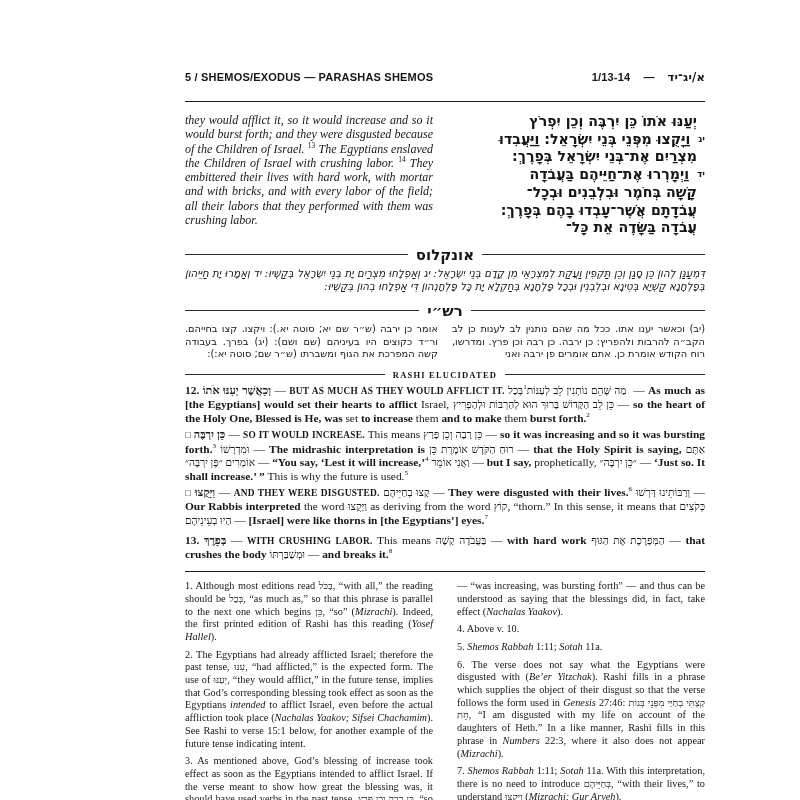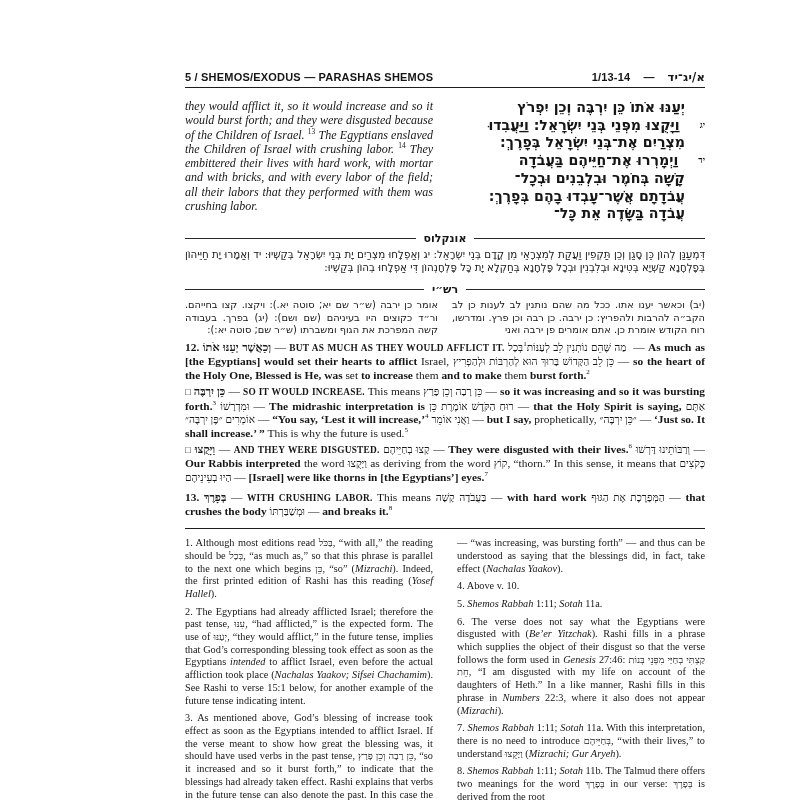--- a/index.html
+++ b/index.html
@@ -1,41 +1,41 @@
 <!DOCTYPE html>
 <html><head>
 <meta charset="utf-8">
 <style>
   html,body{margin:0;padding:0;background:#ffffff;}
   body{width:800px;height:800px;overflow:hidden;color:#161616;font-family:"Liberation Serif",serif;}
   .page{width:520px;margin-left:185px;padding-top:70px;}
 
   
-  .header{display:flex;justify-content:space-between;align-items:baseline;border-bottom:1.5px solid #1e1e1e;padding-bottom:3px;font-family:"Liberation Sans",sans-serif;font-weight:bold;font-size:11px;letter-spacing:.2px;}
+  .header{display:flex;justify-content:space-between;align-items:baseline;border-bottom:1.5px solid #1e1e1e;padding-bottom:17px;font-family:"Liberation Sans",sans-serif;font-weight:bold;font-size:11px;letter-spacing:.2px;}
   .header .ref{display:flex;gap:13px;align-items:baseline;}
   .header .he{font-family:"DejaVu Sans",sans-serif;font-size:11.5px;}
 
   
   .torah{display:flex;gap:14px;margin-top:11px;}
   .translation{width:250px;font-style:italic;font-size:12px;line-height:14.3px;text-align:justify;}
   .translation .run-sup{font-style:normal;}
   .hebrew-col{width:260px;direction:rtl;font-family:"DejaVu Sans",sans-serif;font-weight:bold;font-size:14.2px;line-height:17.7px;}
   .heb-line{text-align:justify;text-align-last:justify;white-space:nowrap;display:flex;justify-content:space-between;}
   .heb-line{letter-spacing:0;}
   .heb-line .txt{flex:1;display:flex;justify-content:space-between;}
-  .verse-marker{font-size:9px;align-self:flex-start;margin-left:20px;line-height:17.7px;font-family:Liberation Serif, serif;}
+  .verse-marker{font-size:9px;align-self:flex-start;margin-left:8px;line-height:17.7px;}
 
   
   .divider{display:flex;align-items:center;gap:8px;margin:9px 0 3px;}
   .divider .line{flex:1;border-top:1px solid #2a2a2a;height:0;}
-  .divider .label-he{font-family:"DejaVu Sans",sans-serif;font-size:11px;font-weight:bold;}
+  .divider .label-he{font-family:"DejaVu Sans",sans-serif;font-size:15px;font-weight:bold;}
   .divider .label-en{font-family:"Liberation Serif",serif;font-size:8.5px;font-weight:bold;letter-spacing:1.2px;}
 
   
-  .onkelos-text{direction:rtl;font-family:"DejaVu Sans",sans-serif;font-size:10.3px;line-height:13px;text-align:justify;}
+  .onkelos-text{direction:rtl;font-family:"DejaVu Sans",sans-serif;font-size:10.3px;line-height:13px;text-align:justify;font-style:italic;}
 
   
   .rashi-cols{display:flex;direction:rtl;gap:14px;margin-top:2px;}
   .rashi-col{width:253px;font-family:"DejaVu Sans",sans-serif;font-size:9.8px;line-height:12.6px;text-align:justify;}
 
   
   .elucidated{margin-top:4px;font-size:11.4px;line-height:13.7px;text-align:justify;}
   .elucidated p{margin:0 0 2px;}
   .elucidated p.v13{margin-top:6px;}
 
@@ -113,20 +113,25 @@
   <div class="divider">
     <span class="line"></span>
     <span class="label-he">רש״י</span>
     <span class="line"></span>
   </div>
   <div class="rashi-cols">
     <div class="rashi-col">(יב) וכאשר יענו אתו. ככל מה שהם נותנין לב לענות כן לב הקב״ה להרבות ולהפריץ: כן ירבה. כן רבה וכן פרץ. ומדרשו, רוח הקודש אומרת כן. אתם אומרים פן ירבה ואני</div>
     <div class="rashi-col">אומר כן ירבה (ש״ר שם יא; סוטה יא.): ויקצו. קצו בחייהם. ור״ד כקוצים היו בעיניהם (שם ושם): (יג) בפרך. בעבודה קשה המפרכת את הגוף ומשברתו (ש״ר שם; סוטה יא:):</div>
   </div>
 
+  <div class="divider">
+    <span class="line"></span>
+    <span class="label-en">RASHI ELUCIDATED</span>
+    <span class="line"></span>
+  </div>
   <div class="elucidated">
     <p><span class="run-b">12. </span><span class="run-hb">וְכַאֲשֶׁר יְעַנּוּ אֹתוֹ</span><span class="run-n"> — </span><span class="run-sc">BUT AS MUCH AS THEY WOULD AFFLICT IT.</span><span class="run-n">  </span><span class="run-h">בְּכָל</span><span class="run-sup">1</span><span class="run-h"> מַה שֶּׁהֵם נוֹתְנִין לֵב לְעַנּוֹת</span><span class="run-n"> — </span><span class="run-b">As much as [the Egyptians] would set their hearts to afflict </span><span class="run-n">Israel, </span><span class="run-h">כֵּן לֵב הַקָּדוֹשׁ בָּרוּךְ הוּא לְהַרְבּוֹת וּלְהַפְרִיץ</span><span class="run-n"> — </span><span class="run-b">so the heart of the Holy One, Blessed is He, was </span><span class="run-n">set </span><span class="run-b">to increase </span><span class="run-n">them </span><span class="run-b">and to make </span><span class="run-n">them </span><span class="run-b">burst forth.</span><span class="run-sup">2</span></p>
     <p><span class="run-sq">□ </span><span class="run-hb">כֵּן יִרְבֶּה</span><span class="run-n"> — </span><span class="run-sc">SO IT WOULD INCREASE.</span><span class="run-n"> This means </span><span class="run-h">כֵּן רָבָה וְכֵן פָּרַץ</span><span class="run-n"> — </span><span class="run-b">so it was increasing and so it was bursting forth.</span><span class="run-sup">3</span><span class="run-n">  </span><span class="run-h">וּמִדְרָשׁוֹ</span><span class="run-n"> — </span><span class="run-b">The midrashic interpretation is </span><span class="run-h">רוּחַ הַקֹּדֶשׁ אוֹמֶרֶת כֵּן</span><span class="run-n"> — </span><span class="run-b">that the Holy Spirit is saying, </span><span class="run-h">אַתֶּם אוֹמְרִים ״פֶּן יִרְבֶּה״</span><span class="run-n"> — </span><span class="run-b">“You say, ‘Lest it will increase,’</span><span class="run-sup">4</span><span class="run-n">  </span><span class="run-h">וַאֲנִי אוֹמֵר</span><span class="run-n"> — </span><span class="run-b">but I say, </span><span class="run-n">prophetically, </span><span class="run-h">״כֵּן יִרְבֶּה״</span><span class="run-n"> — </span><span class="run-b">‘Just so. It shall increase.’ ” </span><span class="run-n">This is why the future is used.</span><span class="run-sup">5</span></p>
     <p><span class="run-sq">□ </span><span class="run-hb">וַיָּקֻצוּ</span><span class="run-n"> — </span><span class="run-sc">AND THEY WERE DISGUSTED.</span><span class="run-n">  </span><span class="run-h">קָצוּ בְחַיֵּיהֶם</span><span class="run-n"> — </span><span class="run-b">They were disgusted with their lives.</span><span class="run-sup">6</span><span class="run-n">  </span><span class="run-h">וְרַבּוֹתֵינוּ דָּרְשׁוּ</span><span class="run-n"> — </span><span class="run-b">Our Rabbis interpreted </span><span class="run-n">the word </span><span class="run-h">וַיָּקֻצוּ</span><span class="run-n"> as deriving from the word </span><span class="run-h">קוֹץ</span><span class="run-n">, “thorn.” In this sense, it means that </span><span class="run-h">כְּקֹצִים הָיוּ בְעֵינֵיהֶם</span><span class="run-n"> — </span><span class="run-b">[Israel] were like thorns in [the Egyptians’] eyes.</span><span class="run-sup">7</span></p>
     <p class="v13"><span class="run-b">13. </span><span class="run-hb">בְּפָרֶךְ</span><span class="run-n"> — </span><span class="run-sc">WITH CRUSHING LABOR.</span><span class="run-n"> This means </span><span class="run-h">בַּעֲבֹדָה קָשָׁה</span><span class="run-n"> — </span><span class="run-b">with hard work </span><span class="run-h">הַמְּפָרֶכֶת אֶת הַגּוּף</span><span class="run-n"> — </span><span class="run-b">that crushes the body </span><span class="run-h">וּמְשַׁבַּרְתּוֹ</span><span class="run-n"> — </span><span class="run-b">and breaks it.</span><span class="run-sup">8</span></p>
   </div>
 
   <div class="fn-rule"></div>
   <div class="footnotes">
     <div class="fn-col">

